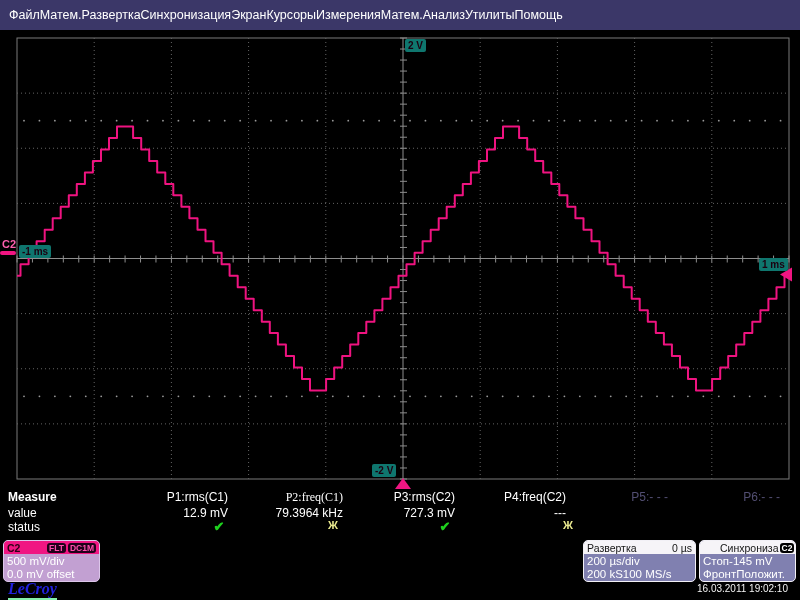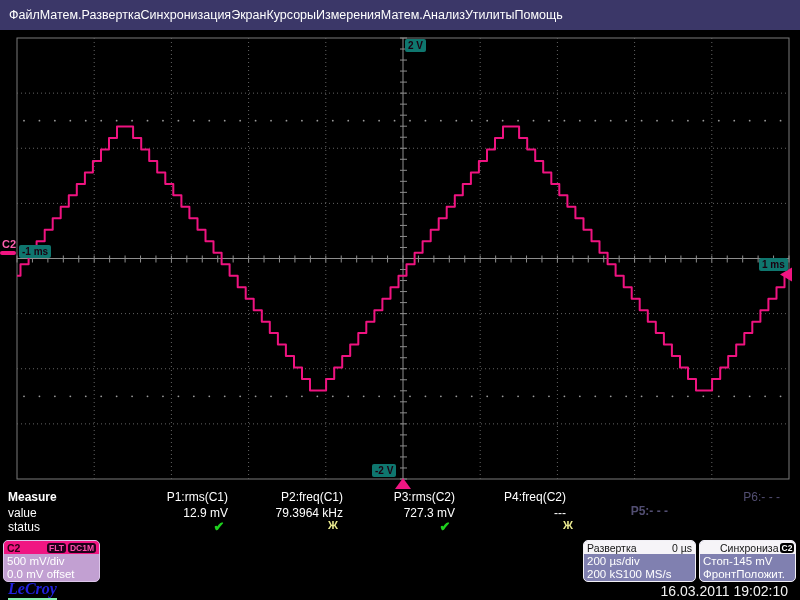--- a/index.html
+++ b/index.html
@@ -37,21 +37,21 @@
   .pill{background:#000;color:#fff;font:bold 8.5px/10px "Liberation Sans",sans-serif;
         border-radius:3px;padding:0 2px;margin-left:1px;}
   .spacer{margin-left:auto;}
   .tb-box{left:583px;top:540px;width:113px;height:42px;background:#8080b0;border:1px solid #f2f0f6;}
   .tb-box .db-header,.trig-box .db-header{background:#f6f4f8;color:#151515;display:flex;justify-content:space-between;}
   .trig-box{left:699px;top:540px;width:97px;height:42px;background:#8080b0;border:1px solid #f2f0f6;}
   .trig-box .db-header{justify-content:flex-start;padding-left:20px;}
   
   .lecroy{position:absolute;left:8px;top:580px;color:#2121dd;
           font:bold italic 16px/18px "Liberation Serif",serif;border-bottom:5px solid #86efac;z-index:2;}
-  .datetime{position:absolute;right:12px;top:583px;color:#f2f2f2;font-size:14px;z-index:2;}
+  .datetime{position:absolute;right:12px;top:583px;color:#f2f2f2;font-size:10px;z-index:2;}
 </style>
 </head>
 <body>
 
 <div id="root">
 
   <div class="menubar">
       <span class="menu-item">Файл</span>
       <span class="menu-item">Матем.</span>
       <span class="menu-item">Развертка</span>
@@ -288,30 +288,30 @@
   <div class="plabel" style="left:759px;top:258px;">1 ms</div>
 
   <div class="measure">
     <span class="mrow-header bold" style="top:2px;">Measure</span>
     <span class="mrow-header" style="top:18px;">value</span>
     <span class="mrow-header" style="top:32px;">status</span>
 
   <span class="mcell" style="left: 108px; top: 2px;">P1:rms(C1)</span>
       <span class="mcell" style="left: 108px; top: 18px;">12.9 mV</span>
       <span class="sicon ok" style="left: 219px; top: 31px;">✔</span>
-      <span class="mcell" style="left: 223px; top: 2px;">P2:freq(C1)</span>
+      <span class="mcell" style="left: 223px; top: 2px; font-family: Liberation Serif, serif;">P2:freq(C1)</span>
       <span class="mcell" style="left: 223px; top: 18px;">79.3964 kHz</span>
       <span class="sicon warn" style="left: 333px; top: 31px;">Ж</span>
       <span class="mcell" style="left: 335px; top: 2px;">P3:rms(C2)</span>
       <span class="mcell" style="left: 335px; top: 18px;">727.3 mV</span>
       <span class="sicon ok" style="left: 445px; top: 31px;">✔</span>
       <span class="mcell" style="left: 446px; top: 2px;">P4:freq(C2)</span>
       <span class="mcell" style="left: 446px; top: 18px;">---</span>
       <span class="sicon warn" style="left: 568px; top: 31px;">Ж</span>
-      <span class="mcell mlabel-dim" style="left: 548px; top: 16px; font-weight: bold;">P5:- - -</span>
+      <span class="mcell mlabel-dim" style="left: 548px; top: 2px;">P5:- - -</span>
       <span class="mcell mlabel-dim" style="left: 660px; top: 2px;">P6:- - -</span>
     </div>
 
   <div class="descbox ch-box">
     <div class="db-header">
       <span>C2</span>
       <span class="spacer badge-dark">FLT</span>
       <span class="badge-dark">DC1M</span>
     </div>
     <div class="db-row right">

